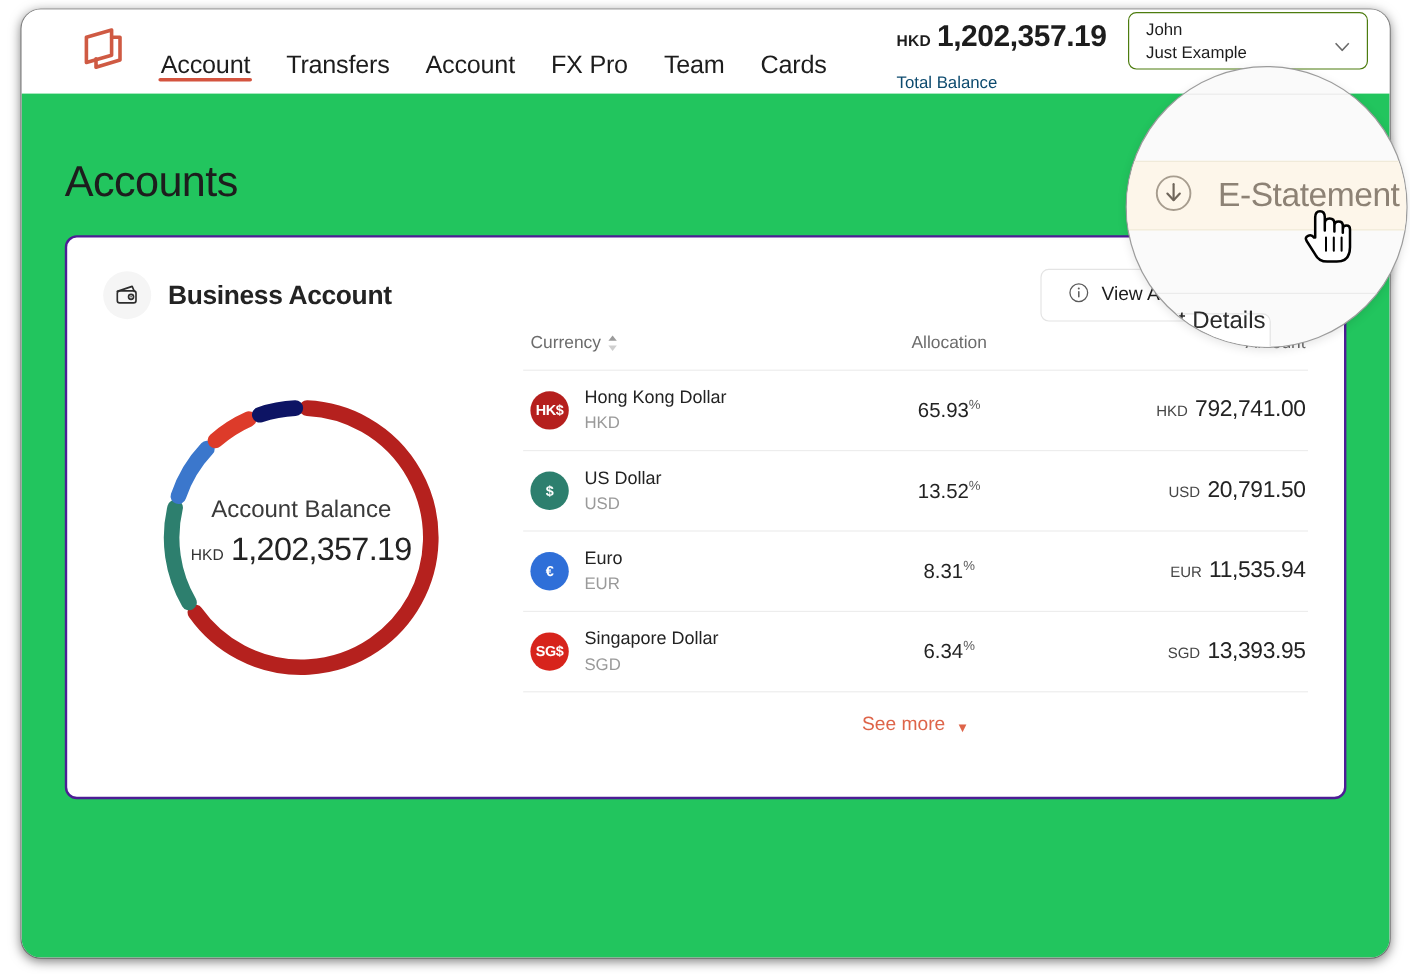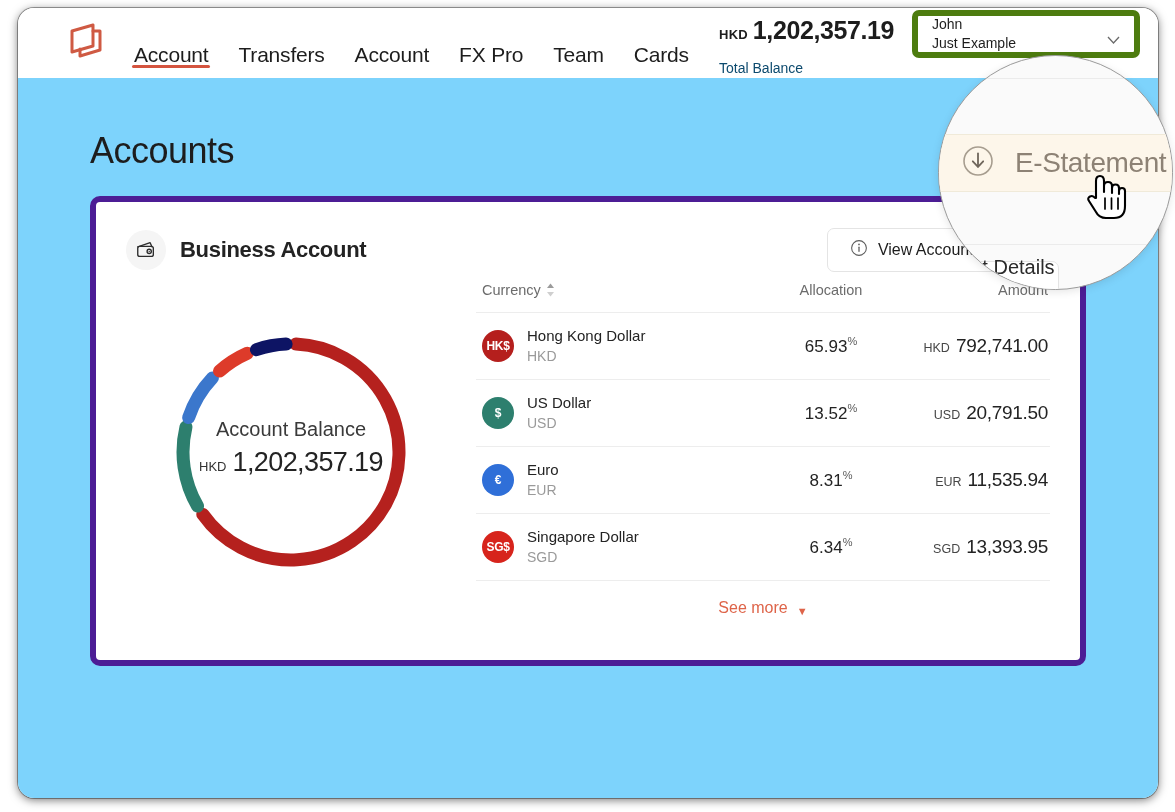--- a/index.html
+++ b/index.html
@@ -54,40 +54,40 @@
   }
 
   .topright { margin-left: auto; display: flex; align-items: flex-start; gap: 18px; }
   .balance-box { text-align: right; padding-top: 6px; }
   .balance-line { display: flex; align-items: baseline; justify-content: flex-end; gap: 5px; }
   .balance-ccy { font-size: 13px; font-weight: bold; color: #1d1d1d; letter-spacing: 0.2px; }
   .balance-amt { font-size: 25px; font-weight: bold; color: #1d1d1d; letter-spacing: -0.4px; }
   .balance-label { font-size: 14px; color: #0c4a6e; text-align: left; margin-top: 15px; }
 
   .profile {
-    width: 228px; height: 48px;
-    border: 6px solid #4d7c0f;
+    width: 200px; height: 48px;
+    border: 1px solid #4d7c0f;
     border-radius: 7px;
     display: flex; align-items: center;
     padding: 0 14px;
     position: relative;
     cursor: pointer;
     background: #fff;
   }
   .profile-name { font-size: 14px; color: #1d1d1d; line-height: 1.35; }
   .profile-chev {
     position: absolute; right: 14px; top: 50%; transform: translateY(-50%);
     width: 13px; height: 8px;
   }
 
   
   .page {
-    background: #7dd3fc;
+    background: #22c55e;
     height: calc(100% - 70px);
-    padding: 0 72px;
+    padding: 0 36px;
     position: relative;
   }
   .page-head {
     display: flex; align-items: center;
     padding-top: 38px;
     height: 108px;
   }
   .page-title { font-size: 36px; color: #1d1d1d; font-weight: 400; letter-spacing: -0.5px; }
 
   .head-actions { margin-left: auto; display: flex; align-items: center; }
@@ -95,21 +95,21 @@
     min-width: 136px; height: 46px;
     background: #ffffff;
     border: 1px solid #e2e2e2;
     border-radius: 7px;
     cursor: pointer;
   }
 
   
   .card {
     background: #ffffff;
-    border: 6px solid #4c1d95;
+    border: 2px solid #4c1d95;
     border-radius: 10px;
     margin-top: 10px;
     padding: 26px 30px 24px 30px;
     height: 470px;
   }
   .card-head { display: flex; align-items: center; }
   .wallet-wrap {
     width: 40px; height: 40px; border-radius: 50%;
     background: #f5f5f5;
     display: flex; align-items: center; justify-content: center;

